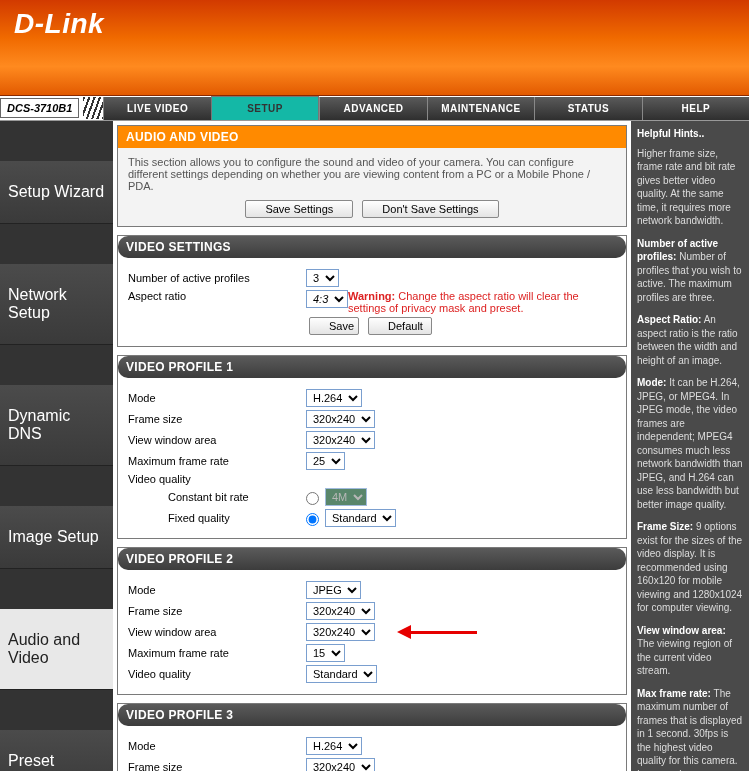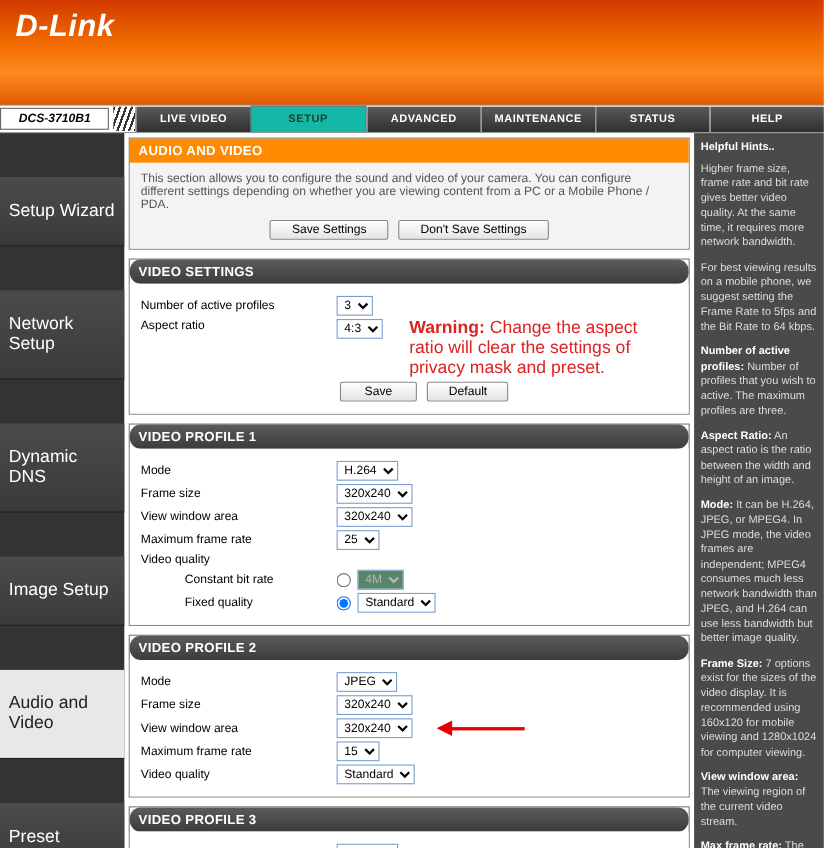--- a/index.html
+++ b/index.html
@@ -27,21 +27,21 @@
 }
 .tabsbar {
   display:flex;
   align-items:center;
   background:#fff;
   border-bottom:1px solid #999;
 }
 .devname {
   background:#fff;
   border:1px solid #666;
-  padding:3px 16px;
+  padding:3px 6px;
   font-weight:bold;
   font-style:italic;
   font-size:11px;
   margin:2px 4px 2px 0;
 }
 .stripes {
   width:20px;height:22px;
   background:repeating-linear-gradient(110deg,#333 0 2px,#fff 2px 5px);
 }
 .tab {
@@ -122,21 +122,21 @@
 .btn {
   font-size:11px;
   padding:2px 19px;
   border:1px solid #888;
   background:linear-gradient(to bottom,#fefefe,#e4e4e4);
   border-radius:2px;
   cursor:pointer;
   margin:0 3px;
 }
 .center { text-align:center; margin-top:8px; }
-.warn { color:#d22; font-size:16px; }
+.warn { color:#d22; font-size:11px; }
 .hints {
   width:118px;
   background:#4a4a4a;
   color:#ddd;
   font-size:10px;
   padding:6px 6px 10px 6px;
   line-height:1.35;
 }
 .hints b { color:#fff; }
 .hints .ht { color:#fff; font-weight:bold; margin-bottom:6px; }
@@ -198,29 +198,29 @@
     <div class="box">
       <div class="title dark">VIDEO SETTINGS</div>
       <div class="body white">
         <div class="row">
           <div class="lbl">Number of active profiles</div>
           <div class="ctrl"><select><option>3</option></select></div>
         </div>
         <div class="row" style="align-items:flex-start">
           <div class="lbl">Aspect ratio</div>
           <div class="ctrl" style="display:flex;align-items:flex-start;">
-            <select style="margin-right:24px;"><option>4:3</option></select>
+            <select style="margin-right:0;font-style:italic;"><option>4:3</option></select>
             <div class="warn" style="max-width:240px;"><b>Warning:</b><span> Change the aspect ratio will clear the settings of privacy mask and preset.</span></div>
           </div>
         </div>
         <div class="row">
           <div class="lbl"></div>
           <div class="ctrl">
-            <button class="btn" style="width:70px">Save</button>
-            <button class="btn" style="width:74px">Default</button>
+            <button class="btn" style="width:50px">Save</button>
+            <button class="btn" style="width:64px">Default</button>
           </div>
         </div>
       </div>
     </div>
 
     <div class="box">
       <div class="title dark">VIDEO PROFILE 1</div>
       <div class="body white">
         <div class="row">
             <div class="lbl">Mode</div>
@@ -301,21 +301,20 @@
           </div>
 
       </div>
     </div>
 
   </div>
 
   <div class="hints">
     <div class="ht">Helpful Hints..</div>
     <p>Higher frame size, frame rate and bit rate gives better video quality. At the same time, it requires more network bandwidth.</p>
-    <p>For best viewing results on a mobile phone, we suggest setting the Frame Rate to 5fps and the Bit Rate to 64 kbps.</p>
     <p><b>Number of active profiles:</b><span> Number of profiles that you wish to active. The maximum profiles are three.</span></p>
     <p><b>Aspect Ratio:</b><span> An aspect ratio is the ratio between the width and height of an image.</span></p>
     <p><b>Mode:</b><span> It can be H.264, JPEG, or MPEG4. In JPEG mode, the video frames are independent; MPEG4 consumes much less network bandwidth than JPEG, and H.264 can use less bandwidth but better image quality.</span></p>
-    <p><b>Frame Size:</b><span> 7 options exist for the sizes of the video display. It is recommended using 160x120 for mobile viewing and 1280x1024 for computer viewing.</span></p>
+    <p><b>Frame Size:</b><span> 9 options exist for the sizes of the video display. It is recommended using 160x120 for mobile viewing and 1280x1024 for computer viewing.</span></p>
     <p><b>View window area:</b><span> The viewing region of the current video stream.</span></p>
     <p style="margin-bottom:0"><b>Max frame rate:</b><span> The maximum number of frames that is displayed in 1 second. 30fps is the highest video quality for this camera. In general,</span></p>
   </div>
 </div>
 
 </body></html>

